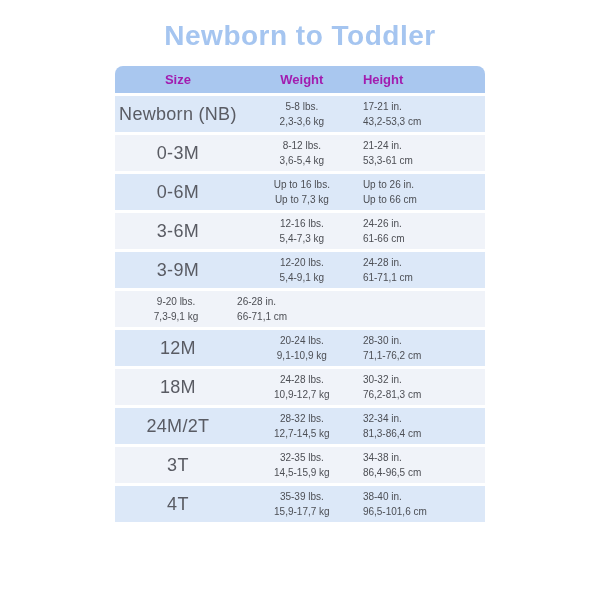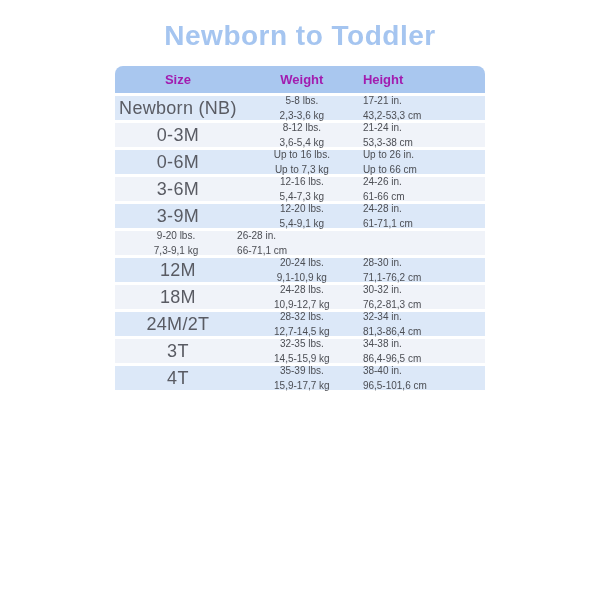--- a/index.html
+++ b/index.html
@@ -31,21 +31,21 @@
     display: flex;
     align-items: center;
     height: 27px;
     background: var(--header-bg, #a9c7ef);
     border-radius: 8px 8px 0 0;
     margin-bottom: 3px;
   }
   .table-row {
     display: flex;
     align-items: center;
-    height: 24px;
+    height: 36px;
     margin-bottom: 3px;
   }
   .row-blue  { background: var(--row-blue, #dce8f8); }
   .row-light { background: var(--row-light, #f0f3f9); }
   .col-size   { width: 34%; text-align: center; }
   .col-weight { width: 33%; text-align: center; }
   .col-height { width: 33%; text-align: left; }
   .header-cell {
     color: #a21caf;
     font-weight: bold;
@@ -92,21 +92,21 @@
   </div>
 
   <div class="table-row row-light">
     <div class="col-size cell-size">0-3M</div>
     <div class="col-weight cell-two-line">
       <div class="weight-line1">8-12 lbs.</div>
       <div class="weight-line2">3,6-5,4 kg</div>
     </div>
     <div class="col-height cell-two-line">
       <div class="height-line1">21-24 in.</div>
-      <div class="height-line2">53,3-38 cm</div>
+      <div class="height-line2">53,3-61 cm</div>
     </div>
   </div>
 
   <div class="table-row row-blue">
     <div class="col-size cell-size">0-6M</div>
     <div class="col-weight cell-two-line">
       <div class="weight-line1">Up to 16 lbs.</div>
       <div class="weight-line2">Up to 7,3 kg</div>
     </div>
     <div class="col-height cell-two-line">

